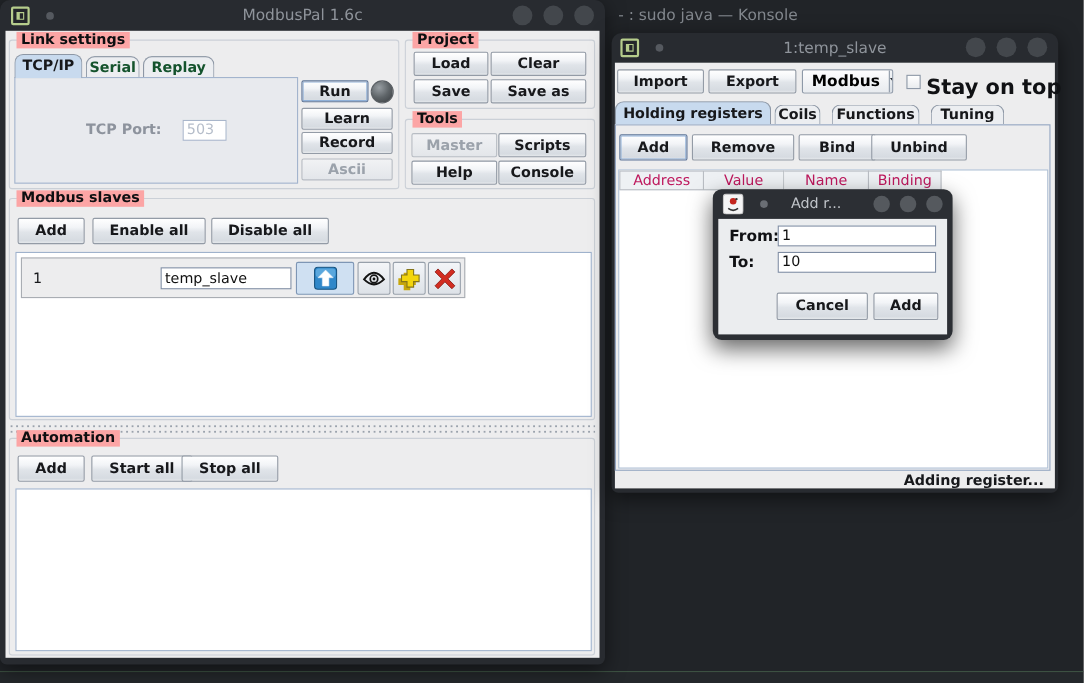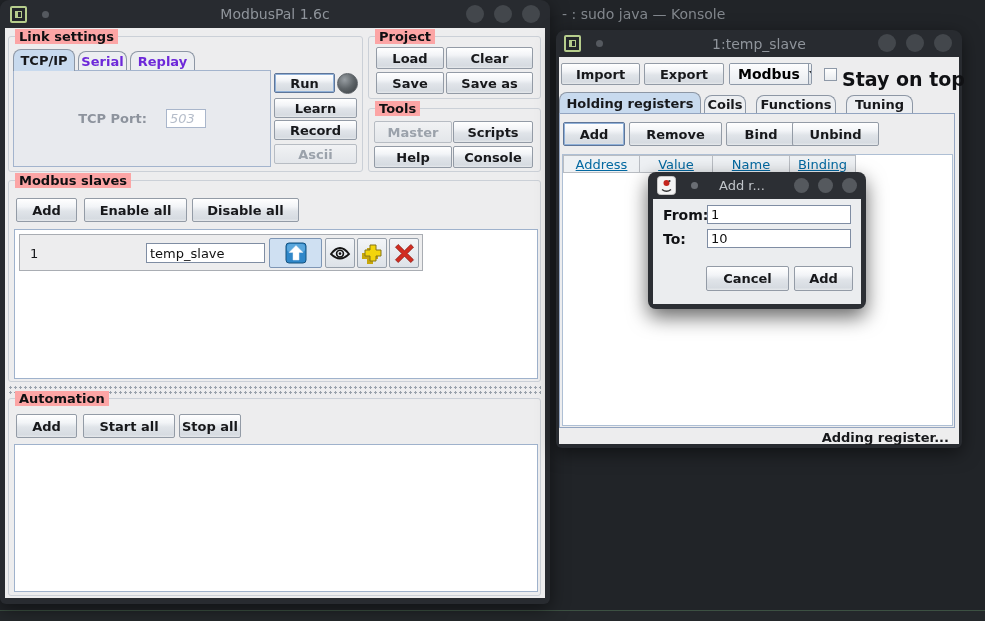--- a/index.html
+++ b/index.html
@@ -25,32 +25,32 @@
   font-weight:bold; font-size:13px; color:#17181b; border:1px solid #939ba6; border-radius:2px;
   background:linear-gradient(180deg,#ffffff 0%,#f2f4f7 35%,#e0e4e9 55%,#d6dbe1 90%,#e6e9ec 100%); }
 .btn.focused { box-shadow:inset 0 0 0 1px #8fb0d8; border-color:#5e7598; }
 .btn.disabled { color:#9ba2ab; background:linear-gradient(180deg,#f1f2f4,#e3e6ea); border-color:#b7bcc3; }
 .group { position:absolute; border:1px solid #cbd0d7; border-radius:3px; }
 .group-title { position:absolute; top:-8px; left:6px; background:#fca5a5; padding:0 4px;
   font-weight:bold; font-size:13px; line-height:15px; color:#0e0f11; white-space:nowrap; }
 .tab { position:absolute; display:flex; align-items:center; justify-content:center; white-space:nowrap;
   font-weight:bold; font-size:13px; color:#17181b; background:#eceef1;
   border:1px solid #8d97a5; border-bottom:none; border-radius:8px 8px 0 0; }
-.tab.gray { color:#6d28d9; }
+.tab.gray { color:#14532d; }
 .tab.selected { background:#c8daee; z-index:3; }
 .field { position:absolute; border:1px solid #7f8da3; background:#fff; font-size:13px;
   font-family:"DejaVu Sans",sans-serif; padding:0 3px; color:#101010; outline:none; }
-.field.dim { color:#b5bdca; border-color:#a9b6cb;font-style:italic; }
+.field.dim { color:#b5bdca; border-color:#a9b6cb; }
 .icon-btn { position:absolute; display:flex; align-items:center; justify-content:center;
   background:linear-gradient(180deg,#f3f5f8,#dde2e8); border:1px solid #97a0ab; border-radius:2px; }
 .icon-btn.toggled { background:#cfe0f2; border-color:#7e96b5; }
 .splitter { position:absolute; height:9px;
   background-image:radial-gradient(circle,#9aa2ac 1px,transparent 1.3px); background-size:5px 5px; }
 .th { position:absolute; top:0; height:18px; background:#eef1f4; border:1px solid #b9bdc3; border-left:none;
-  display:flex; align-items:center; justify-content:center; font-size:13px; color:#0369a1;text-decoration:underline; }
+  display:flex; align-items:center; justify-content:center; font-size:13px; color:#be185d; }
 .th.first { border-left:1px solid #b9bdc3; }
 .checkbox { position:absolute; width:13px; height:13px; border:1px solid #8e99a8;
   background:linear-gradient(180deg,#fff,#e9ecef); }
 .led { position:absolute; width:21px; height:21px; border-radius:50%;
   background:radial-gradient(circle at 35% 30%, #989ea3 0%, #5e6468 50%, #373b3f 100%);
   border:1px solid #5c6166; }
 .combo { position:absolute; display:flex; border:1px solid #8e99a8; border-radius:2px; overflow:hidden; }
 .combo-text { display:flex; align-items:center; padding:0 8px; font-weight:bold; font-size:14px;
   background:linear-gradient(180deg,#fdfdfe,#e8ebef); flex:1; }
 .combo-arrow { width:19px; display:flex; align-items:center; justify-content:center;
@@ -168,21 +168,21 @@
           </div>
         </div>
       </div>
 
       <div class="splitter" style="left:3px;top:357px;width:533px;"></div>
 
       <div class="group" style="left:3px;top:370px;width:533px;height:198px;">
         <span class="group-title">Automation</span>
         <div class="btn" style="left:7px;top:15px;width:61px;height:24px;">Add</div>
         <div class="btn" style="left:74px;top:15px;width:92px;height:24px;">Start all</div>
-        <div class="btn" style="left:170px;top:15px;width:62px;height:24px;">Stop all</div>
+        <div class="btn" style="left:156px;top:15px;width:88px;height:24px;">Stop all</div>
         <div class="abs" style="left:5px;top:45px;width:524px;height:148px;background:#fff;border:1px solid #9fb2cc;"></div>
       </div>
 
     </div>
   </div>
 
   <div class="window" style="left:556px;top:30px;width:406px;height:418px;">
     <div class="titlebar" style="height:27px;">
       <span class="win-menu" style="top:5px;left:8px;">
           <span class="inner"></span>

